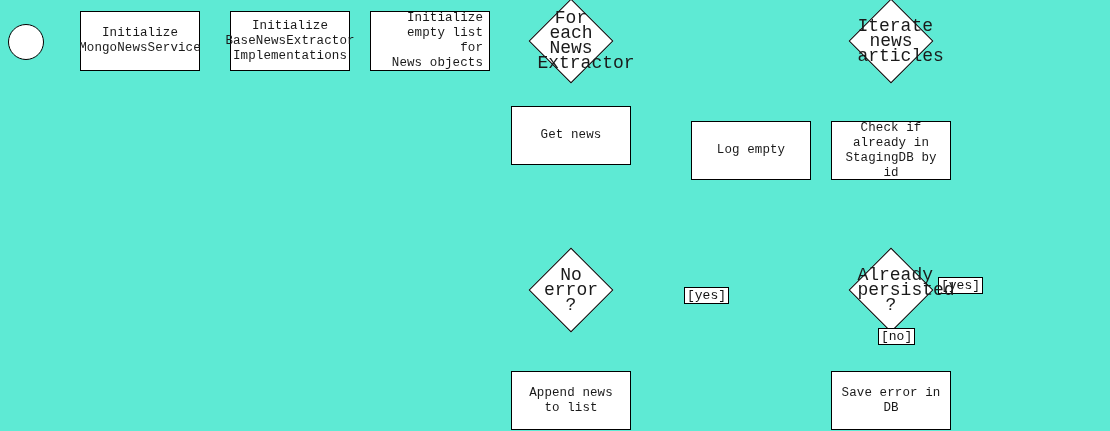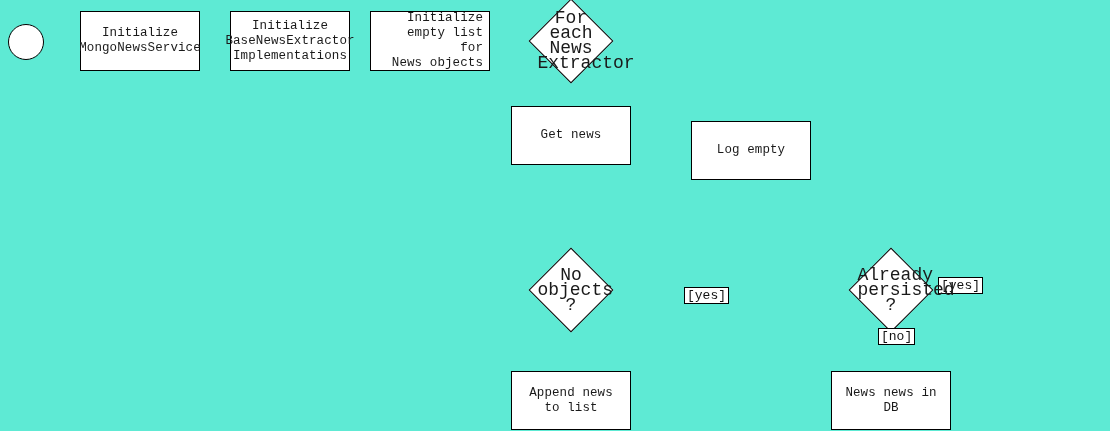--- a/index.html
+++ b/index.html
@@ -105,33 +105,43 @@
 News objects</span>
   </div>
 
   <div class="decision" style="left:541px; top:11px; width:60px; height:60px;">
     <div class="diamond-shape"></div>
     <span class="label">For each
 News
 Extractor</span>
   </div>
 
+  <div class="decision" style="left:861px; top:11px; width:60px; height:60px;">
+    <div class="diamond-shape"></div>
+    <span class="label">Iterate
+news
+articles</span>
+  </div>
 
   <div class="node process" style="left:511px; top:106px; width:120px; height:59px;">
     <span class="label">Get news</span>
   </div>
 
   <div class="node process" style="left:691px; top:121px; width:120px; height:59px;">
     <span class="label">Log empty</span>
   </div>
 
+  <div class="node process" style="left:831px; top:121px; width:120px; height:59px;">
+    <span class="label">Check if already in
+StagingDB by id</span>
+  </div>
 
   <div class="decision" style="left:541px; top:260px; width:60px; height:60px;">
     <div class="diamond-shape"></div>
-    <span class="label">No objects
+    <span class="label">No error
 ?</span>
   </div>
 
   <div class="decision" style="left:861px; top:260px; width:60px; height:60px;">
     <div class="diamond-shape"></div>
     <span class="label">Already
 persisted
 ?</span>
   </div>
 
@@ -139,16 +149,16 @@
 
   <div class="edge-label" style="left:938px; top:277px;">[yes]</div>
 
   <div class="edge-label" style="left:878px; top:328px;">[no]</div>
 
   <div class="node process" style="left:511px; top:371px; width:120px; height:59px;text-align:center;">
     <span class="label">Append news to list</span>
   </div>
 
   <div class="node process" style="left:831px; top:371px; width:120px; height:59px;">
-    <span class="label">News news in DB</span>
+    <span class="label">Save error in DB</span>
   </div>
 
 </div>
 
 </body></html>

